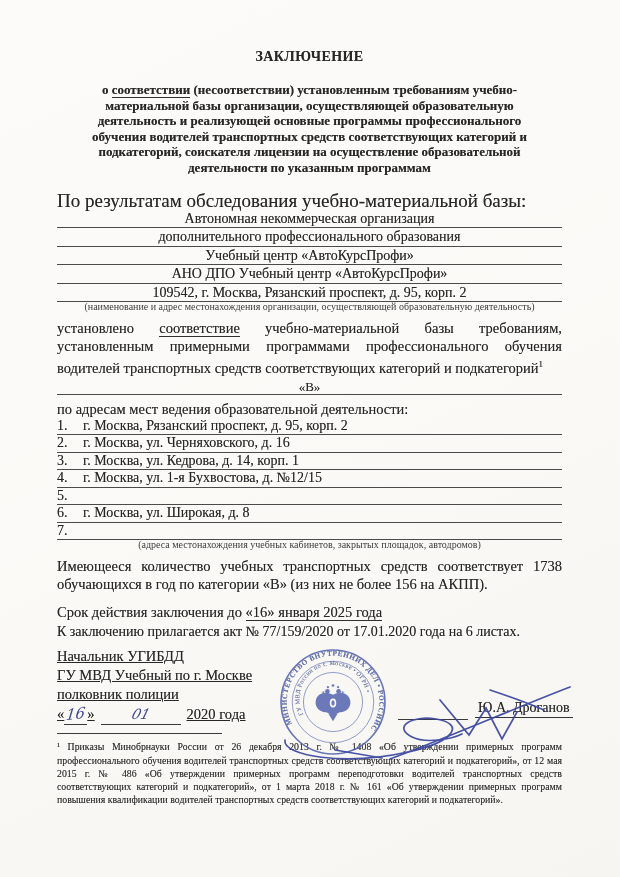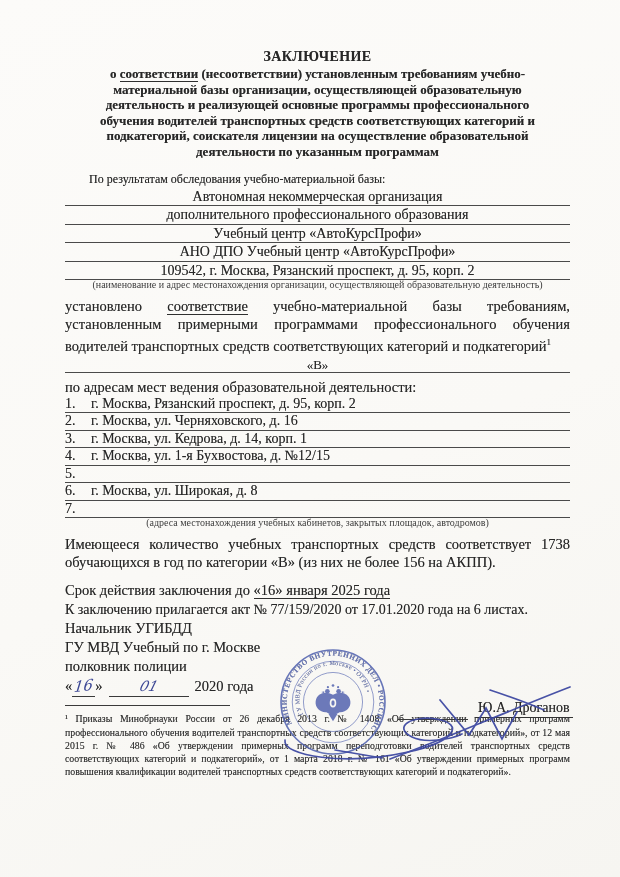--- a/index.html
+++ b/index.html
@@ -4,45 +4,45 @@
 <style>
   html,body{margin:0;padding:0;}
   body{width:620px;height:877px;overflow:hidden;}
   .page{
     position:relative;width:620px;height:877px;
     background:linear-gradient(155deg,#fcfbf9 0%,#faf9f6 55%,#f6f5f1 100%);
     font-family:"Liberation Serif","DejaVu Serif",serif;
     color:#272727;
     text-shadow:0 0 .45px rgba(45,45,45,.5);
   }
-  .content{position:absolute;left:65px;top:48px;width:505px;}
+  .content{position:absolute;left:57px;top:48px;width:505px;}
 
   .doc-title{text-align:center;font-weight:bold;font-size:14px;line-height:18px;letter-spacing:.4px;}
-  .doc-subtitle{max-width:478px;margin:0 auto;text-align:center;font-weight:bold;font-size:13px;line-height:15.6px;}
+  .doc-subtitle{max-width:478px;margin:16px auto;text-align:center;font-weight:bold;font-size:13px;line-height:15.6px;}
   .u{border-bottom:1px solid #2f2f2f;}
 
-  .intro{margin-top:10px;font-size:12px;line-height:18px;margin-left:24px;}
+  .intro{margin-top:10px;font-size:19px;line-height:18px;}
 
   .org-line{border-bottom:1px solid #4a4a4a;text-align:center;font-size:14px;line-height:17.5px;height:17.5px;}
   .caption{font-size:10px;line-height:9px;color:#3d3d3d;text-align:center;text-shadow:none;}
 
   .para{margin-top:8px;font-size:14.5px;line-height:18px;text-align:justify;}
   .para sup{font-size:9px;}
 
   .category-line{margin-top:2px;border-bottom:1px solid #4a4a4a;text-align:center;font-size:13px;line-height:15px;height:15px;}
 
   .addr-intro{margin-top:6px;font-size:14.5px;line-height:17px;}
   .addr-row{display:flex;border-bottom:1px solid #4a4a4a;font-size:14px;line-height:16.5px;height:16.5px;}
   .addr-num{width:26px;flex:0 0 26px;}
   .addr-text{flex:1;}
 
   .validity{margin-top:10px;font-size:14.5px;line-height:19px;}
   .attachment{font-size:14px;line-height:19px;}
 
-  .sig-block{font-size:14.5px;line-height:19px;position:relative;}
+  .sig-block{margin-top:6px;font-size:14.5px;line-height:19px;position:relative;text-decoration:underline;}
   .date-line{margin-top:1px;}
   .hand{font-family:"DejaVu Serif",serif;font-style:italic;color:#3c4795;text-shadow:none;display:inline-block;}
   .hand-day{transform:rotate(-7deg) skewX(-14deg);font-size:15px;}
   .blank{display:inline-block;width:80px;border-bottom:1px solid #3a3a3a;text-align:center;margin:0 6px;}
   .blank .hand{transform:skewX(-16deg);font-size:14px;}
   .day-wrap{display:inline-block;border-bottom:1px solid #3a3a3a;padding:0 2px;}
 
   .footnote-rule{margin-top:8px;width:165px;border-top:1px solid #3a3a3a;height:0;}
   .footnote{margin-top:6px;font-size:9.8px;line-height:13.2px;text-align:justify;color:#303030;}
 

